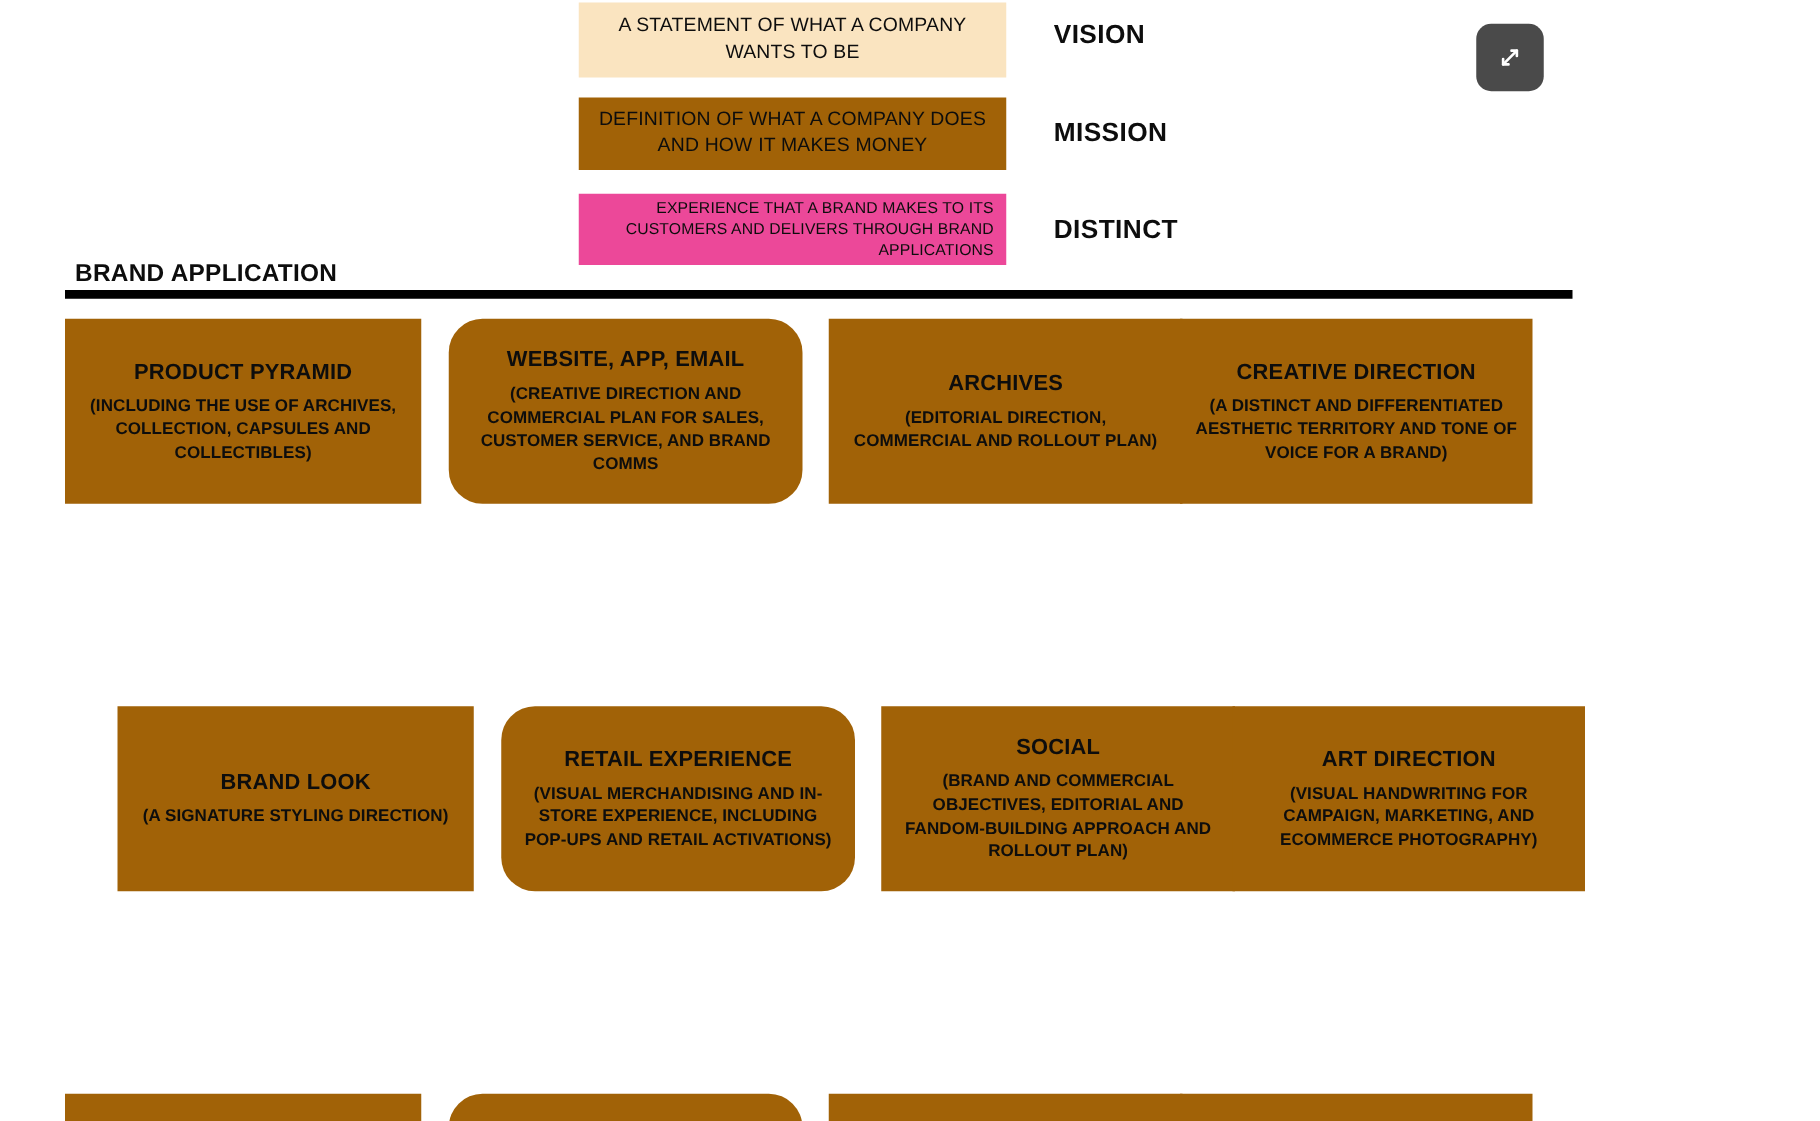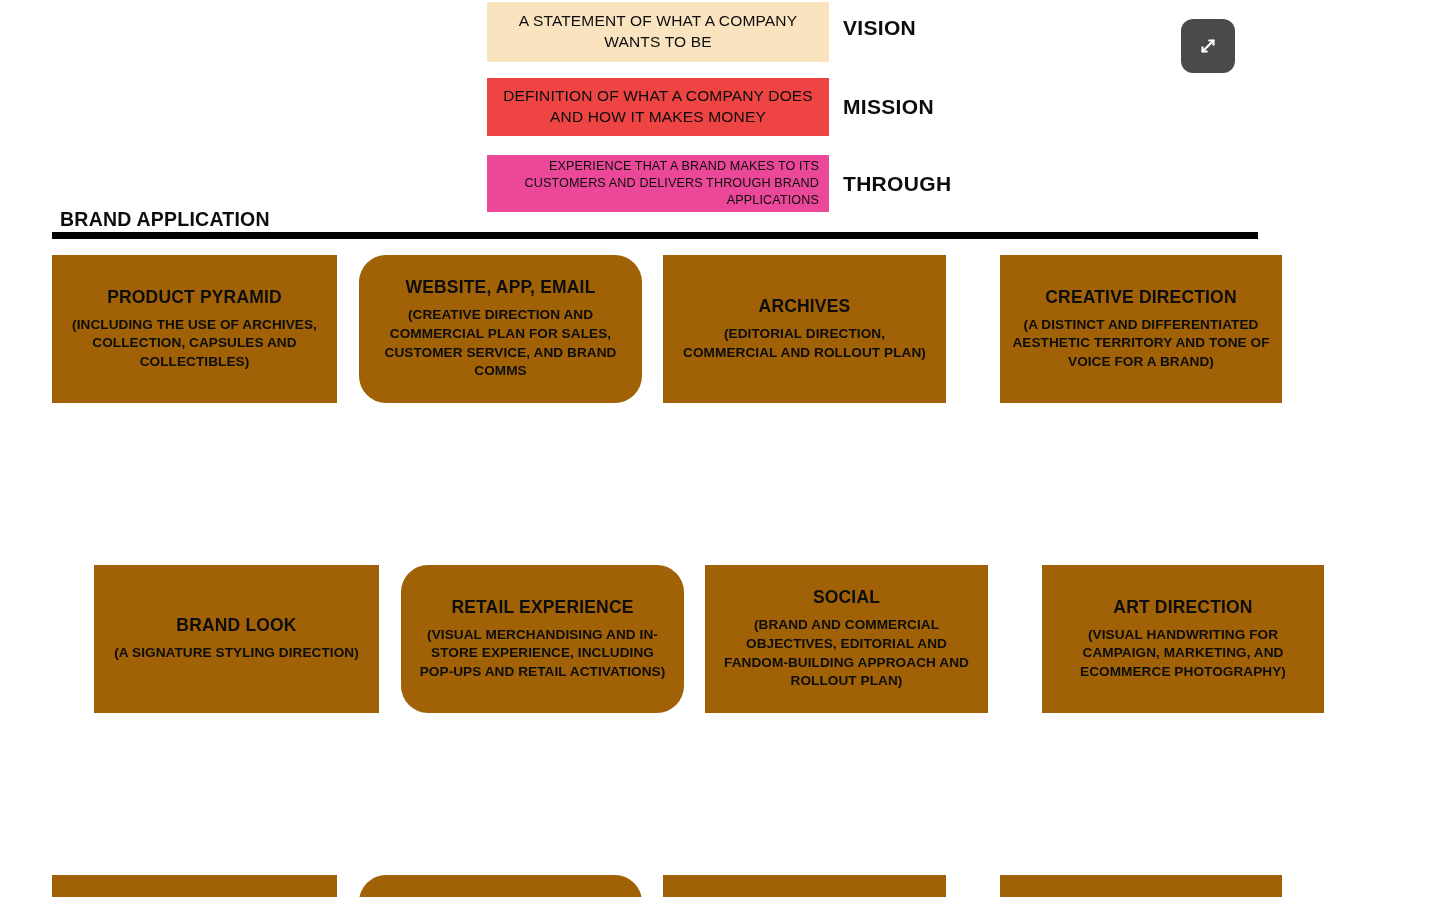--- a/index.html
+++ b/index.html
@@ -29,21 +29,21 @@
   .banner-row {
     position: absolute;
     left: 0;
     width: 1456px;
     display: flex;
     align-items: center;
   }
 
   .banner-box {
     position: absolute;
-    left: 487px;
+    left: 463px;
     width: 342px;
     display: flex;
     align-items: center;
     justify-content: center;
     text-align: center;
     line-height: 1.34;
     letter-spacing: 0.01em;
     font-weight: 500;
     padding: 4px 10px;
   }
@@ -65,21 +65,21 @@
   }
   .row-vision .banner-label {
     top: 16px;
     font-size: 21px;
   }
 
   
   .row-mission .banner-box {
     top: 78px;
     height: 58px;
-    background: #ef4444;
+    background: #a16207;
     font-size: 15.5px;
   }
   .row-mission .banner-label {
     top: 95px;
     font-size: 21px;
   }
 
   
   .row-promise .banner-box {
     top: 155px;
@@ -165,21 +165,21 @@
     font-size: 13.6px;
     font-weight: 600;
     line-height: 1.37;
     letter-spacing: 0.005em;
   }
 
   
   .col-0 { left: 0px;   width: 285px; }
   .col-1 { left: 307px; width: 283px; border-radius: 27px; }
   .col-2 { left: 611px; width: 283px; }
-  .col-3 { left: 948px; width: 282px; }
+  .col-3 { left: 892px; width: 282px; }
 
   
   .row-a { height: 148px; }
   .row-a .card { top: 0px;   height: 148px; }
 
   .row-b { height: 148px; }
   .row-b .card { top: 162px; height: 148px; margin-left: 42px; }
 
   .row-c { height: 148px; }
   .row-c .card { top: 324px; height: 145px; }
@@ -196,21 +196,21 @@
     <div class="banner-label">VISION</div>
   </div>
 
   <div class="banner-row row-mission">
     <div class="banner-box">DEFINITION OF WHAT A COMPANY DOES AND HOW IT MAKES MONEY</div>
     <div class="banner-label">MISSION</div>
   </div>
 
   <div class="banner-row row-promise">
     <div class="banner-box">EXPERIENCE THAT A BRAND MAKES TO ITS CUSTOMERS AND DELIVERS THROUGH BRAND APPLICATIONS</div>
-    <div class="banner-label">THROUGH</div>
+    <div class="banner-label">DISTINCT</div>
   </div>
 
 </div>
 
 <button class="expand-button">
   <span>
     <svg width="26" height="26" viewBox="0 0 26 26" fill="none" stroke="#ffffff" stroke-width="2.1" stroke-linecap="round" stroke-linejoin="round">
       <line x1="7.5" y1="18.5" x2="18.5" y2="7.5"></line>
       <polyline points="11.8,18.5 7.5,18.5 7.5,14.2"></polyline>
       <polyline points="14.2,7.5 18.5,7.5 18.5,11.8"></polyline>

